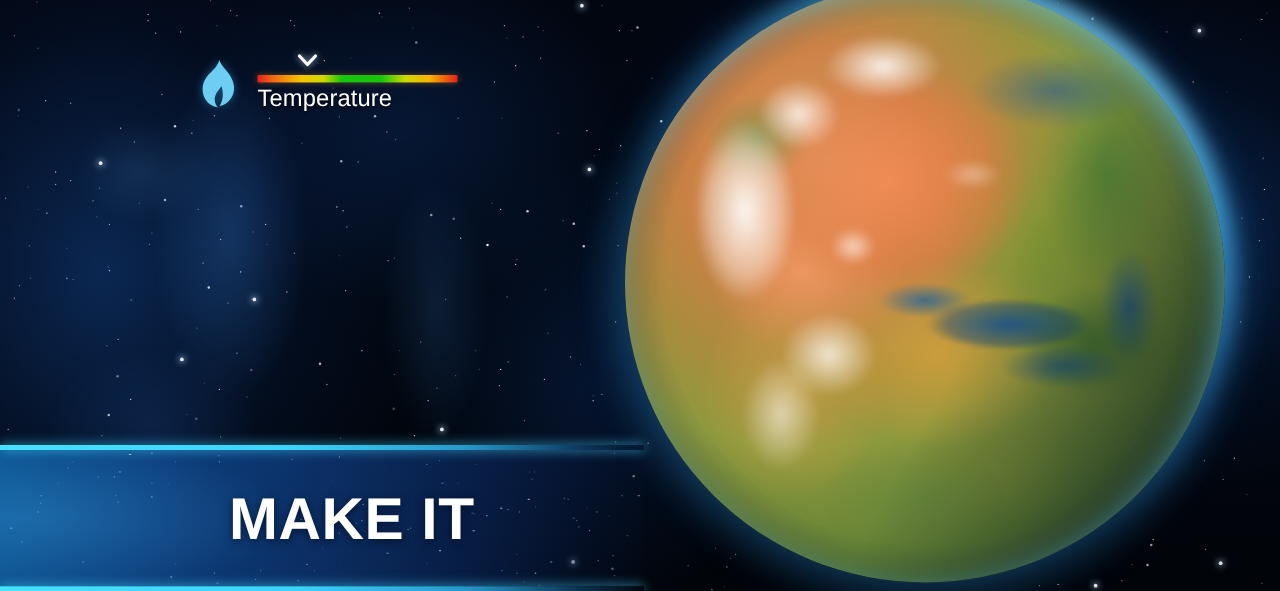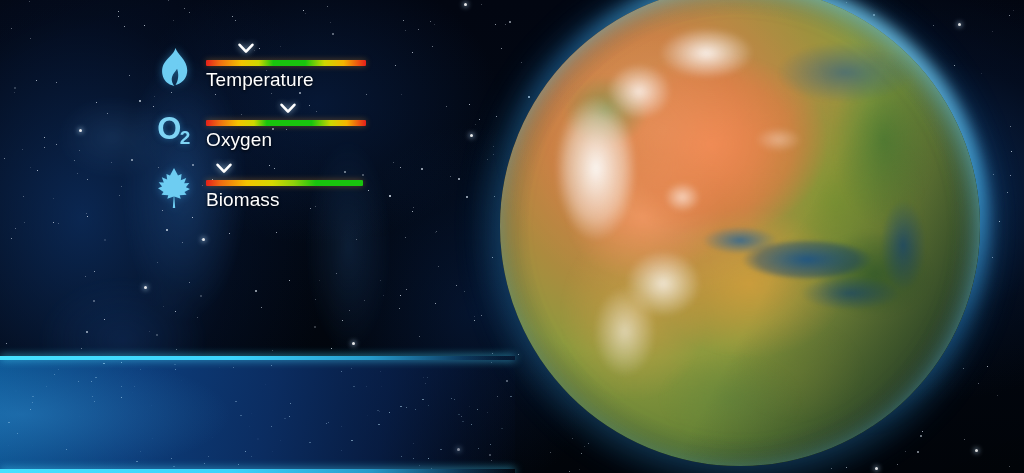--- a/index.html
+++ b/index.html
@@ -512,50 +512,20 @@
         <div class="gauge">
           <div class="gauge-bar" style="background: linear-gradient(90deg, rgb(229, 32, 26) 0%, rgb(240, 106, 18) 8%, rgb(245, 196, 0) 22%, rgb(207, 216, 0) 33%, rgb(25, 196, 14) 42%, rgb(25, 196, 14) 62%, rgb(207, 216, 0) 74%, rgb(245, 180, 0) 86%, rgb(229, 32, 26) 100%); width: 100%;"></div>
           <div class="marker" style="left: 25%;">
             <svg width="16" height="11" viewBox="0 0 16 11">
               <path fill="none" stroke="currentColor" stroke-width="2.6" stroke-linecap="round" stroke-linejoin="round" d="M1.6 1.8 8 8.6 14.4 1.8"></path>
             </svg>
           </div>
         </div>
         <div class="stat-label">Temperature</div>
       </div>
-      <div class="stat-row">
-        <div class="stat-icon">
-          <span class="o2-glyph">O<sub>2</sub></span>
-        </div>
-        <div class="gauge">
-          <div class="gauge-bar" style="background: linear-gradient(90deg, rgb(229, 32, 26) 0%, rgb(240, 106, 18) 8%, rgb(245, 196, 0) 20%, rgb(207, 216, 0) 30%, rgb(25, 196, 14) 38%, rgb(25, 196, 14) 66%, rgb(207, 216, 0) 78%, rgb(245, 180, 0) 88%, rgb(229, 32, 26) 100%); width: 100%;"></div>
-          <div class="marker" style="left: 51%;">
-            <svg width="16" height="11" viewBox="0 0 16 11">
-              <path fill="none" stroke="currentColor" stroke-width="2.6" stroke-linecap="round" stroke-linejoin="round" d="M1.6 1.8 8 8.6 14.4 1.8"></path>
-            </svg>
-          </div>
-        </div>
-        <div class="stat-label">Oxygen</div>
-      </div>
-      <div class="stat-row">
-        <div class="stat-icon">
-          <svg width="34" height="40" viewBox="0 0 34 40">
-            <path fill="currentColor" d="M17 0 21 7.6 24.6 6l-.8 6.2 5.4-2.3-2 5.3 5.1-.3-3.4 4.3 4.1 1.7-5.5 3.1 2 2.8-6.8.5 1 3.4-6.4-2.2.9 11.5h-2.4l.9-11.5-6.4 2.2 1-3.4-6.8-.5 2-2.8L1 20.2l4.1-1.7-3.4-4.3 5.1.3-2-5.3 5.4 2.3L9.4 6 13 7.6z"></path>
-          </svg>
-        </div>
-        <div class="gauge">
-          <div class="gauge-bar" style="background: linear-gradient(90deg, rgb(229, 32, 26) 0%, rgb(240, 106, 18) 9%, rgb(245, 196, 0) 26%, rgb(216, 216, 0) 42%, rgb(143, 209, 11) 56%, rgb(25, 196, 14) 70%, rgb(25, 196, 14) 100%); width: 98%;"></div>
-          <div class="marker" style="left: 11%;">
-            <svg width="16" height="11" viewBox="0 0 16 11">
-              <path fill="none" stroke="currentColor" stroke-width="2.6" stroke-linecap="round" stroke-linejoin="round" d="M1.6 1.8 8 8.6 14.4 1.8"></path>
-            </svg>
-          </div>
-        </div>
-        <div class="stat-label">Biomass</div>
-      </div>
     </div>
 
   <div class="banner">
     <div class="banner-fill"></div>
     <div class="banner-sheen"></div>
     <div class="banner-stars" id="bstars">
         <div style="position:absolute;left:399.5px;top:50.1px;width:2px;height:1px;border-radius:50%;background:#bfe8ff;opacity:0.67"></div>
         <div style="position:absolute;left:250.7px;top:99.6px;width:1px;height:1px;border-radius:50%;background:#bfe8ff;opacity:0.26"></div>
         <div style="position:absolute;left:462.3px;top:65.2px;width:2px;height:1px;border-radius:50%;background:#bfe8ff;opacity:0.27"></div>
         <div style="position:absolute;left:400.7px;top:99.6px;width:1px;height:1px;border-radius:50%;background:#bfe8ff;opacity:0.48"></div>
@@ -622,16 +592,17 @@
         <div style="position:absolute;left:451.0px;top:42.3px;width:1px;height:1px;border-radius:50%;background:#bfe8ff;opacity:0.47"></div>
         <div style="position:absolute;left:173.9px;top:7.9px;width:2px;height:1px;border-radius:50%;background:#bfe8ff;opacity:0.25"></div>
         <div style="position:absolute;left:233.3px;top:11.2px;width:1px;height:1px;border-radius:50%;background:#bfe8ff;opacity:0.44"></div>
         <div style="position:absolute;left:509.6px;top:40.2px;width:2px;height:1px;border-radius:50%;background:#bfe8ff;opacity:0.51"></div>
         <div style="position:absolute;left:235.3px;top:45.2px;width:2px;height:1px;border-radius:50%;background:#bfe8ff;opacity:0.44"></div>
         <div style="position:absolute;left:139.5px;top:13.4px;width:1px;height:1px;border-radius:50%;background:#bfe8ff;opacity:0.28"></div>
       </div>
     <div class="banner-edge top"></div>
     <div class="banner-edge bottom"></div>
     <div class="banner-text">
+      <div class="line1">MAKE IT</div>
     </div>
   </div>
 
 </div>
 
 </body></html>

